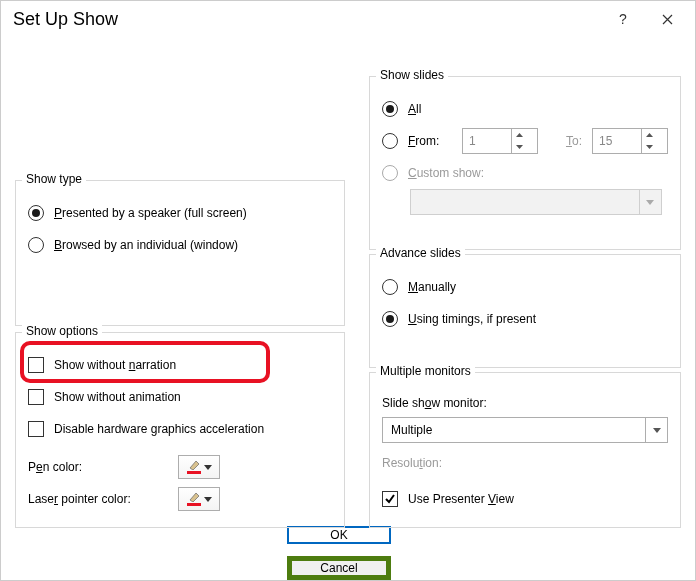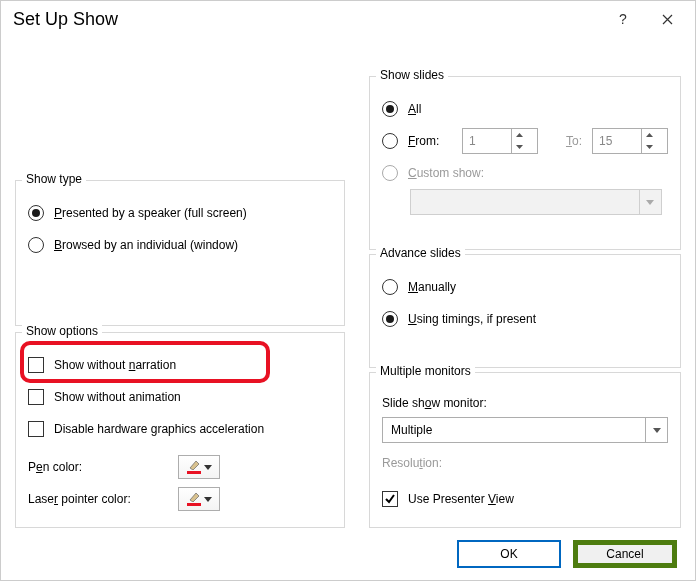--- a/index.html
+++ b/index.html
@@ -54,21 +54,21 @@
 
 .combo { display: flex; align-items: center; border: 1px solid #adadad; height: 26px; background: #fff; }
 .combo.disabled { background: #f2f2f2; color: #9a9a9a; border-color: #cfcfcf; }
 .combo .text { flex: 1; padding: 0 8px; overflow: hidden; }
 .combo .dd { width: 22px; height: 100%; border-left: 1px solid #adadad; display: flex; align-items: center; justify-content: center; }
 .combo.disabled .dd { border-color: #cfcfcf; }
 .combo .dd svg { width: 8px; height: 5px; fill: #555; }
 .combo.disabled .dd svg { fill: #aaa; }
 
 
-.buttons { height: 52px; display: flex; justify-content: flex-end; align-items: center; gap: 12px; padding-right: 18px; }
+.buttons { height: 52px; display: flex; justify-content: flex-end; align-items: center; gap: 12px; padding-right: 18px; flex-direction: column; }
 .btn { width: 104px; height: 28px; border: 5px solid #4d7c0f; background: #f0f0f0; display: flex; align-items: center; justify-content: center; }
 .btn.primary { border: 2px solid #0067c0; background: #fff; }
 </style>
 </head>
 <body>
 
 <div class="titlebar">
   <div class="title">Set Up Show</div>
   <button class="tbtn">?</button>
   <button class="tbtn">

